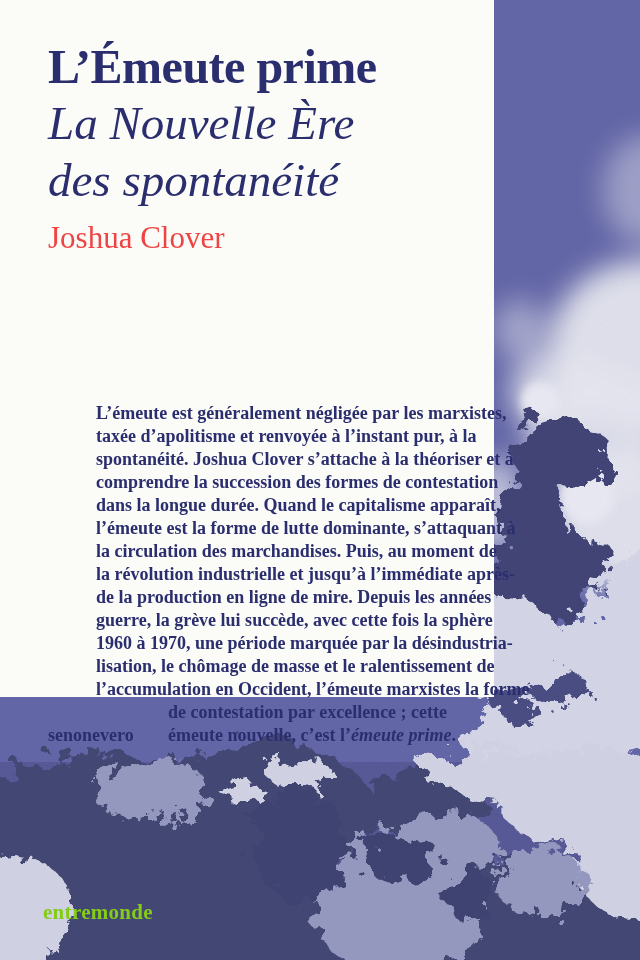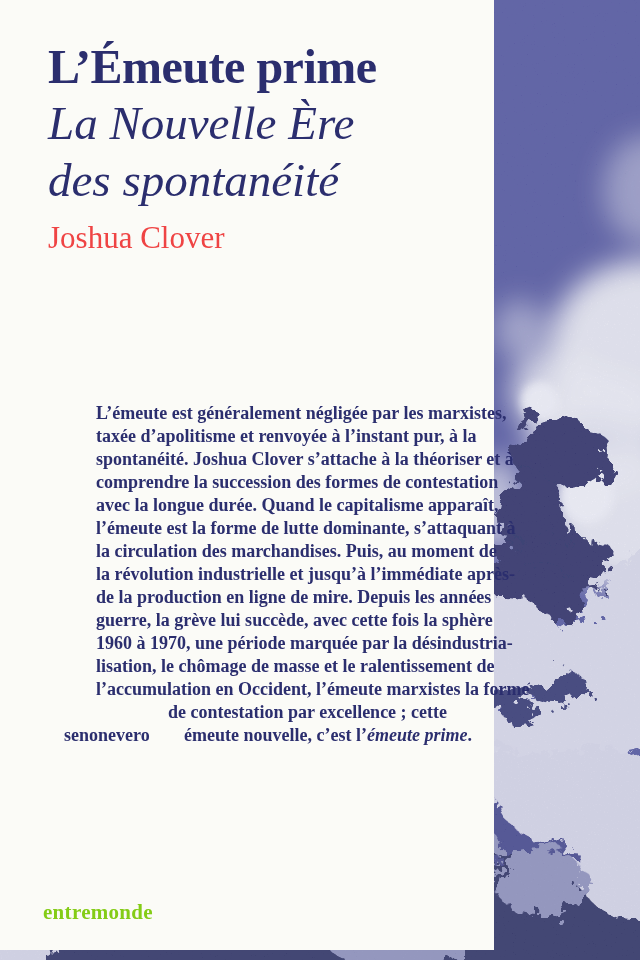--- a/index.html
+++ b/index.html
@@ -3,35 +3,35 @@
 <meta charset="utf-8">
 <style>
   html,body{margin:0;padding:0;background:#222;}
   .cover{
     position:relative;width:640px;height:960px;overflow:hidden;
     font-family:"Liberation Serif", serif;
     background:#4b4e9a;
   }
   .photo{position:absolute;left:0;top:0;width:640px;height:960px;display:block;}
   .panel{
-    position:absolute;left:0;top:0;width:494px;height:950px;
+    position:absolute;left:0;top:0;width:494px;height:697px;
     background:#fbfbf7;
   }
   .title-block{position:absolute;left:48px;top:38px;color:#2b2e6e;}
   .title{font-size:48px;font-weight:700;line-height:57px;letter-spacing:-0.5px;white-space:nowrap;}
   .subtitle{font-size:47px;font-style:italic;font-weight:400;line-height:57px;white-space:nowrap;}
   .author{position:absolute;left:48px;top:220px;color:#ef4444;font-size:31px;font-weight:400;white-space:nowrap;}
   .blurb{
     position:absolute;left:48px;top:402px;width:440px;
     color:#2b2e6e;font-size:18px;font-weight:700;line-height:23px;
   }
   .blurb-line{white-space:nowrap;margin-left:48px;}
   .indent{margin-left:120px;white-space:nowrap;}
   .last-row{display:flex;white-space:nowrap;}
-  .side-word{width:120px;flex:0 0 120px;margin-left:16px;}
+  .side-word{width:120px;flex:0 0 120px;}
   .it{font-style:italic;}
   .publisher{
     position:absolute;left:43px;top:900px;
     color:#84cc16;font-size:21px;font-weight:700;letter-spacing:0.3px;white-space:nowrap;
   }
 </style>
 </head>
 <body>
 
 <div class="cover">
@@ -143,21 +143,21 @@
     </div>
 
     <div class="author">Joshua Clover</div>
 
     <div class="blurb">
       <div>
           <div class="blurb-line">L’émeute est généralement négligée par les marxistes,</div>
           <div class="blurb-line">taxée d’apolitisme et renvoyée à l’instant pur, à la</div>
           <div class="blurb-line">spontanéité. Joshua Clover s’attache à la théoriser et à</div>
           <div class="blurb-line">comprendre la succession des formes de contestation</div>
-          <div class="blurb-line">avec la longue durée. Quand le capitalisme apparaît,</div>
+          <div class="blurb-line">dans la longue durée. Quand le capitalisme apparaît,</div>
           <div class="blurb-line">l’émeute est la forme de lutte dominante, s’attaquant à</div>
           <div class="blurb-line">la circulation des marchandises. Puis, au moment de</div>
           <div class="blurb-line">la révolution industrielle et jusqu’à l’immédiate après-</div>
           <div class="blurb-line">de la production en ligne de mire. Depuis les années</div>
           <div class="blurb-line">guerre, la grève lui succède, avec cette fois la sphère</div>
           <div class="blurb-line">1960 à 1970, une période marquée par la désindustria-</div>
           <div class="blurb-line">lisation, le chômage de masse et le ralentissement de</div>
           <div class="blurb-line">l’accumulation en Occident, l’émeute marxistes la forme</div>
         </div>
       <div class="blurb-line indent">de contestation par excellence ; cette</div>

